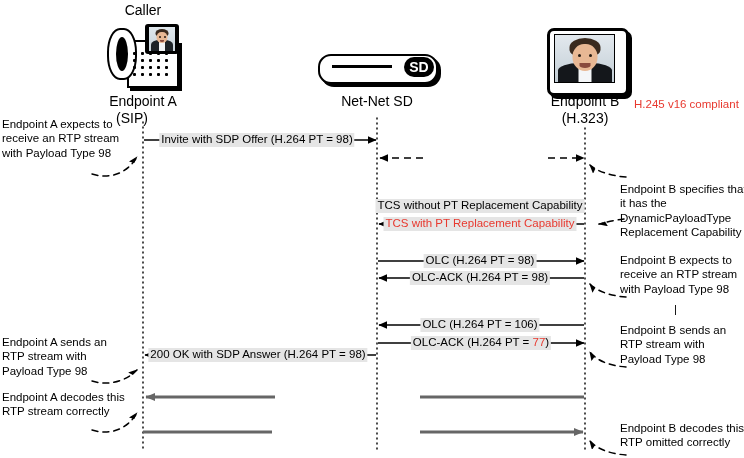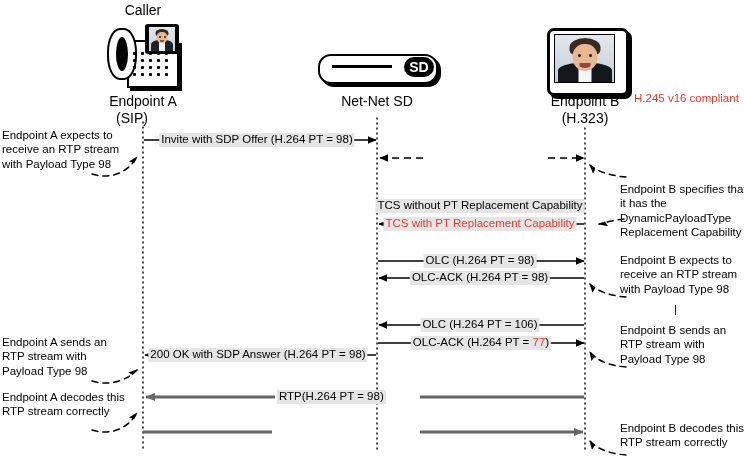--- a/index.html
+++ b/index.html
@@ -14,21 +14,21 @@
 
   .lbl{position:absolute;white-space:pre;line-height:1.18;}
   .ctr{text-align:center;transform:translateX(-50%);}
 
   .caller-title{font-size:14px;}
   .node-name{font-size:14px;}
   .msg{font-size:11.5px;white-space:nowrap;background:#e5e5e5;padding:0 2px;}
   .msg.red{color:#e8392f;}
   .red{color:#e8392f;}
   .note{font-size:11.5px;line-height:1.24;}
-  .note-red{font-size:11.5px;color:#e8392f;white-space:nowrap;}
+  .note-red{font-size:11.5px;color:#e8392f;white-space:nowrap;margin-top:6px;}
   .tick{font-size:11.5px;}
 
   
   .phone{position:absolute;}
   .phone-body{
     position:absolute;left:22px;top:18px;width:48px;height:44px;
     background:#ffffff;border:2px solid #000;
     box-shadow:3px 3px 0 0 #000;
   }
   .phone-handset{
@@ -278,24 +278,23 @@
   <div class="lbl ctr msg" style="left:480px;top:254px;">OLC (H.264 PT = 98)</div>
 
   <div class="lbl ctr msg" style="left:480px;top:271px;">OLC-ACK (H.264 PT = 98)</div>
 
   <div class="lbl ctr msg" style="left:480px;top:318px;">OLC (H.264 PT = 106)</div>
 
   <div class="lbl ctr msg" style="left:481px;top:336px;"><span>OLC-ACK (H.264 PT = </span><span class="red">77</span><span>)</span></div>
 
   <div class="lbl ctr msg" style="left:258px;top:348px;">200 OK with SDP Answer (H.264 PT = 98)</div>
 
-  <div class="lbl msg" style="left:277px;top:390px;">RTP(H.264 PT = 98)</div>
-
-
-  <div class="lbl note" style="left:2px;top:128px;">Endpoint A expects to
+
+
+  <div class="lbl note" style="left:2px;top:117px;">Endpoint A expects to
 receive an RTP stream
 with Payload Type 98</div>
 
 
   <div class="lbl note" style="left:620px;top:182px;">Endpoint B specifies that
 it has the
 DynamicPayloadType
 Replacement Capability</div>
 
   <div class="lbl note" style="left:620px;top:253px;">Endpoint B expects to
@@ -309,15 +308,15 @@
 Payload Type 98</div>
 
   <div class="lbl note" style="left:2px;top:335px;">Endpoint A sends an
 RTP stream with
 Payload Type 98</div>
 
   <div class="lbl note" style="left:2px;top:390px;">Endpoint A decodes this
 RTP stream correctly</div>
 
   <div class="lbl note" style="left:620px;top:421px;">Endpoint B decodes this
-RTP stream correctly</div>
+RTP omitted correctly</div>
 
 </div>
 
 </body></html>

